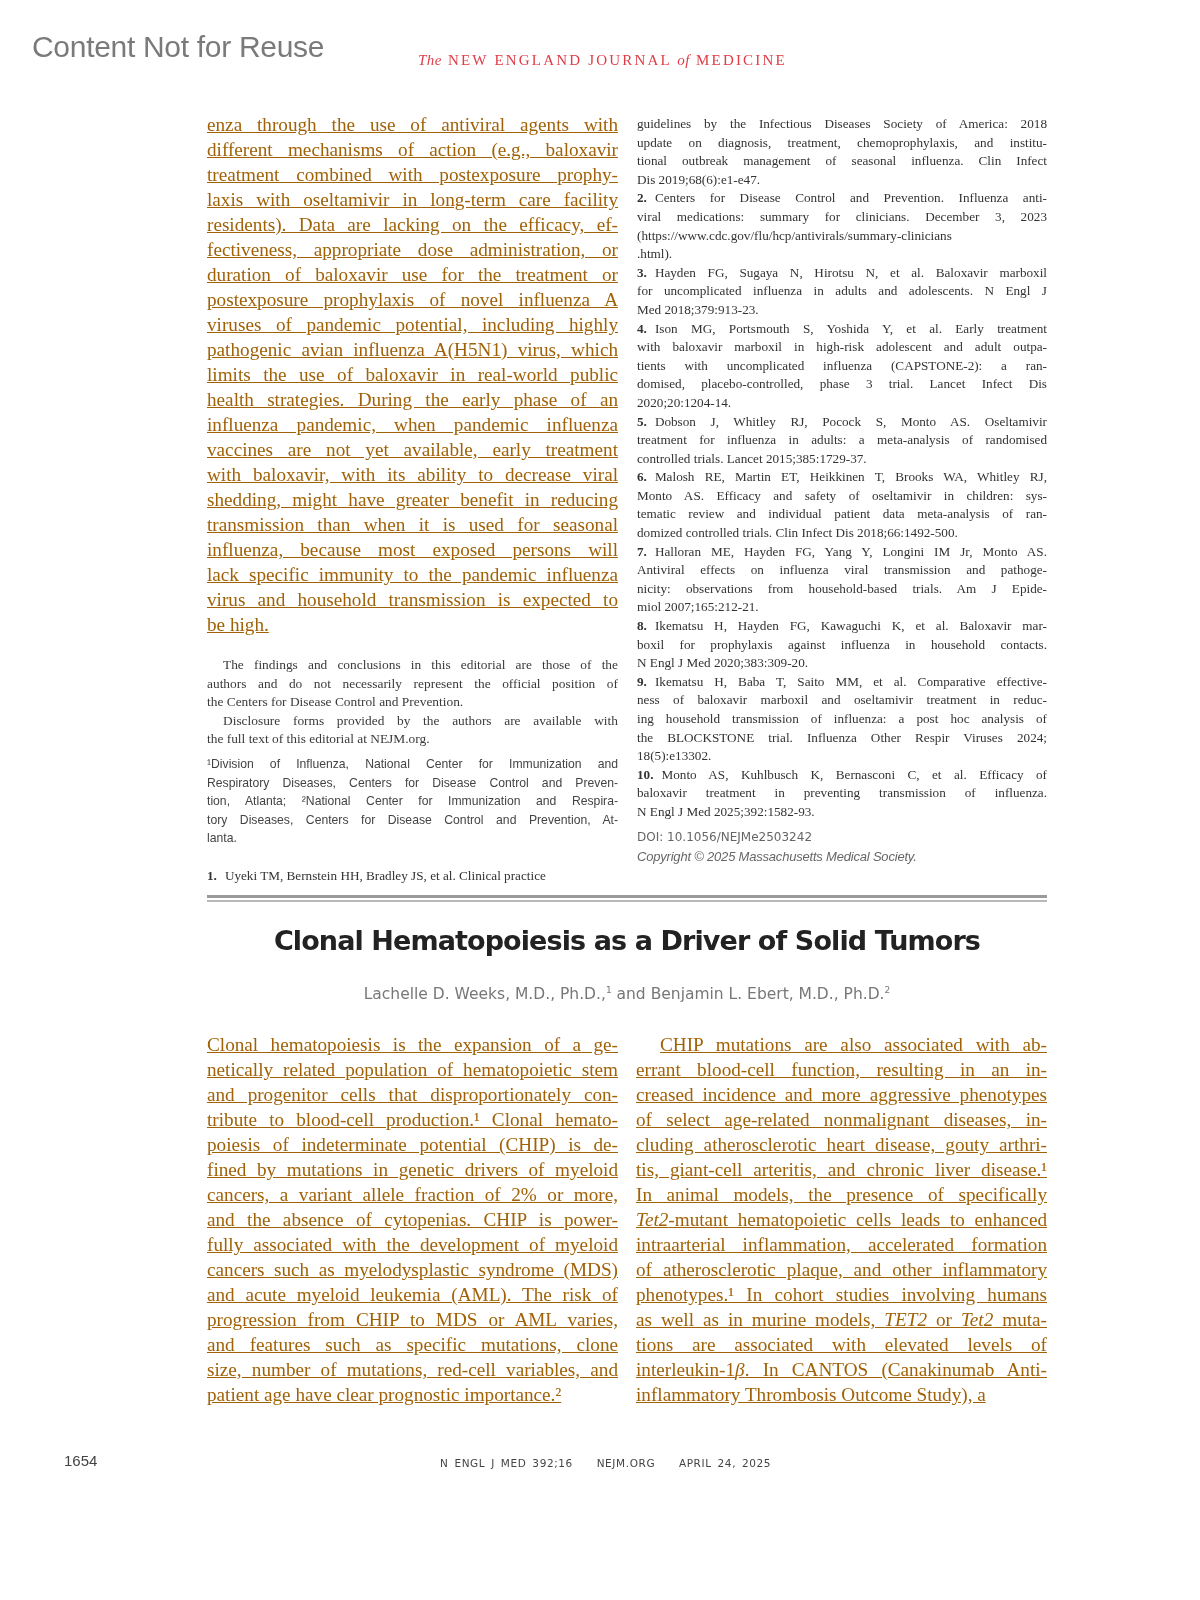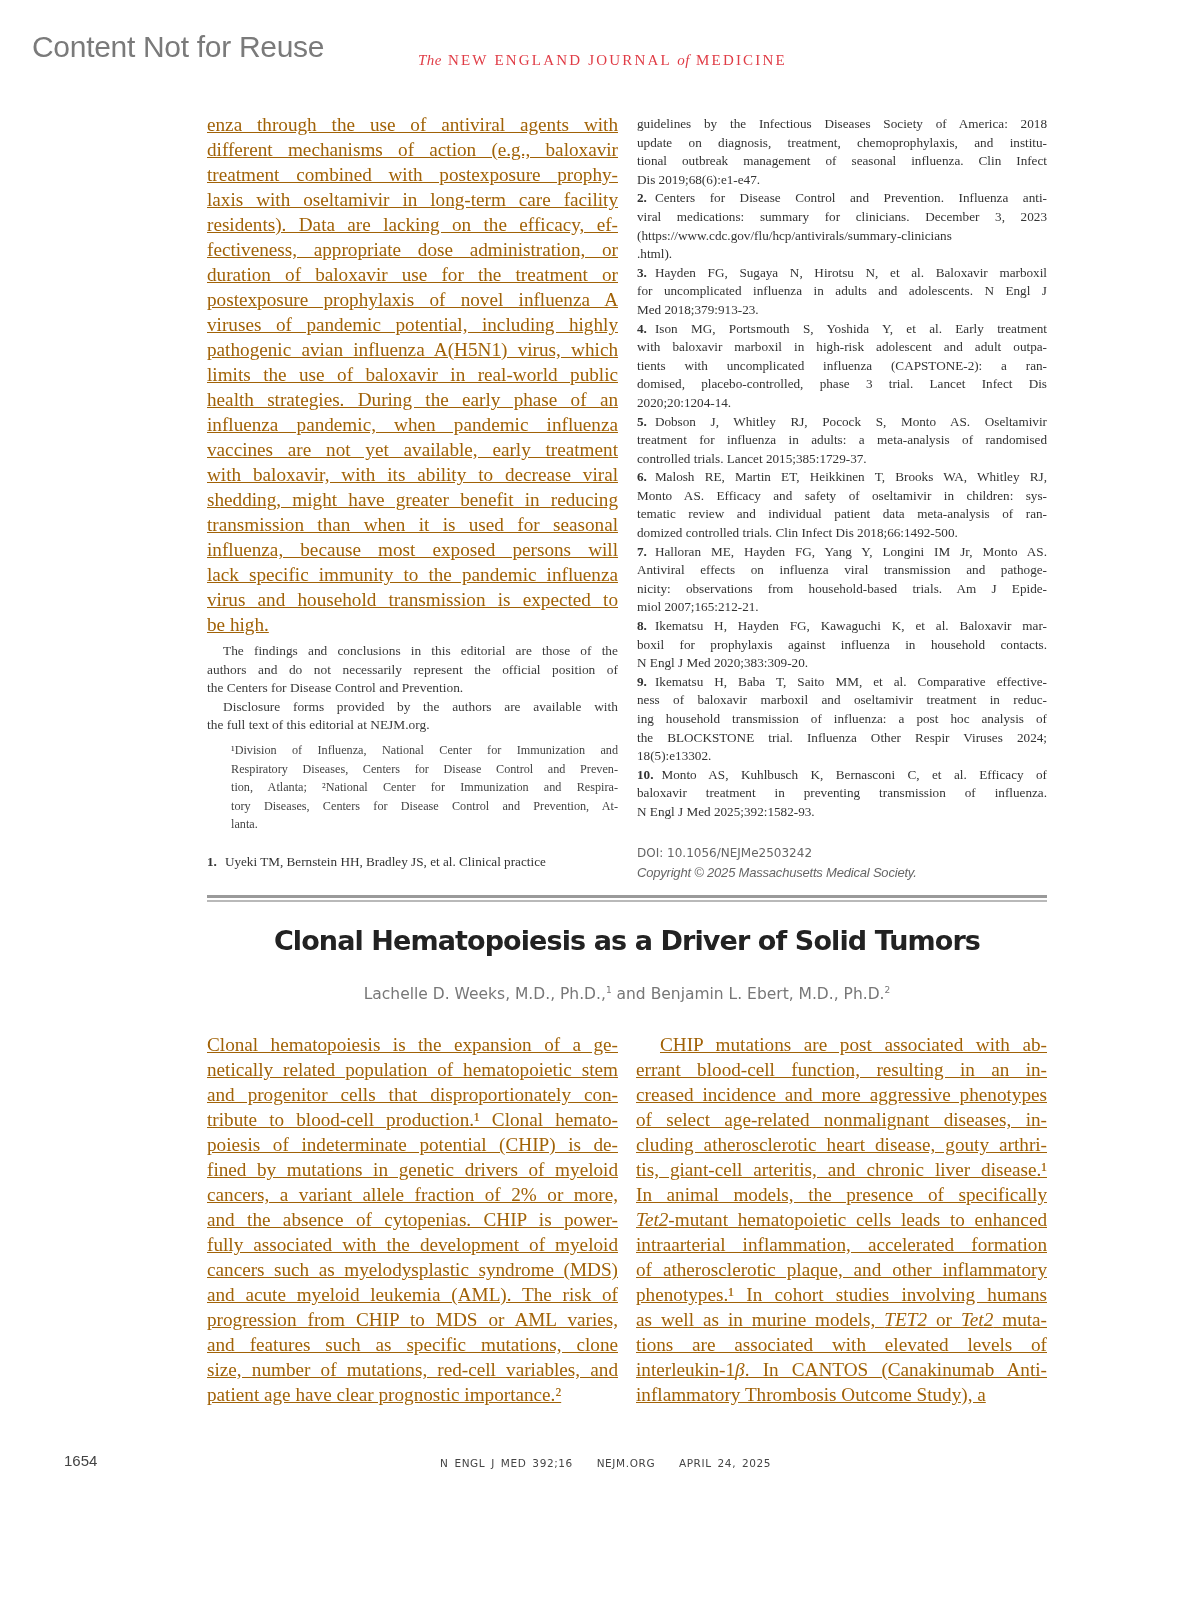--- a/index.html
+++ b/index.html
@@ -9,21 +9,21 @@
   .masthead .it { font-style: italic; letter-spacing: 0.5px; text-transform: none; }
 
   .col { position: absolute; font-family: "Liberation Serif", serif; }
   .body-text { font-size: 19.2px; line-height: 25px; text-align: justify; color: #a16207; text-decoration: underline; }
   .line { display: block; text-align: justify; text-align-last: justify; white-space: nowrap; }
   .line.last { text-align-last: left; }
 
   .note { font-size: 13.4px; line-height: 18.6px; color: #3a3a3a; text-align: justify; }
   .note .line { white-space: nowrap; }
 
-  .affil { font-family: Liberation Serif, serif; font-size: 12.2px; line-height: 18.6px; color: #444; margin-left: 24px; }
+  .affil { font-family: Liberation Sans, sans-serif; font-size: 12.2px; line-height: 18.6px; color: #444; }
 
   .refs { font-size: 13.2px; line-height: 18.6px; color: #333; }
   .ref-num { font-weight: bold; margin-right: 8px; }
 
   .doi { font-family: "DejaVu Sans", sans-serif; font-size: 12px; color: #666; }
   .copyright { font-family: "Liberation Sans", sans-serif; font-size: 13px; font-style: italic; color: #666; letter-spacing: -0.2px; }
 
   .rule-a { position: absolute; left: 207px; top: 895px; width: 840px; height: 3px; background: #9a9a9a; }
   .rule-b { position: absolute; left: 207px; top: 900px; width: 840px; height: 2px; background: #b9b9b9; }
 
@@ -67,21 +67,21 @@
       <span class="line">vaccines are not yet available, early treatment</span>
       <span class="line">with baloxavir, with its ability to decrease viral</span>
       <span class="line">shedding, might have greater benefit in reducing</span>
       <span class="line">transmission than when it is used for seasonal</span>
       <span class="line">influenza, because most exposed persons will</span>
       <span class="line">lack specific immunity to the pandemic influenza</span>
       <span class="line">virus and household transmission is expected to</span>
       <span class="line last">be high.</span>
     </div>
 
-  <div class="note" style="margin-top:5px;font-family:Liberation Serif, serif;" id="ed-disclaimer">
+  <div class="note" style="margin-top:19px;font-family:Liberation Serif, serif;" id="ed-disclaimer">
       <span class="line" style="padding-left: 16px;">The findings and conclusions in this editorial are those of the</span>
       <span class="line">authors and do not necessarily represent the official position of</span>
       <span class="line last">the Centers for Disease Control and Prevention.</span>
     </div>
   <div class="note" id="ed-disclosure">
       <span class="line" style="padding-left: 16px;">Disclosure forms provided by the authors are available with</span>
       <span class="line last">the full text of this editorial at NEJM.org.</span>
     </div>
 
   <div class="affil" style="margin-top:6px;" id="ed-affil">
@@ -151,21 +151,21 @@
         <span class="line">ing household transmission of influenza: a post hoc analysis of</span>
         <span class="line">the BLOCKSTONE trial. Influenza Other Respir Viruses 2024;</span>
         <span class="line last">18(5):e13302.</span>
       </div>
       <div>
         <span class="line"><span class="ref-num">10.</span><span>Monto AS, Kuhlbusch K, Bernasconi C, et al. Efficacy of</span></span>
         <span class="line">baloxavir treatment in preventing transmission of influenza.</span>
         <span class="line last">N Engl J Med 2025;392:1582-93.</span>
       </div>
     </div>
-  <div class="doi" style="margin-top:24px;">DOI: 10.1056/NEJMe2503242</div>
+  <div class="doi" style="margin-top:8px;">DOI: 10.1056/NEJMe2503242</div>
   <div class="copyright" style="margin-top:5px;">Copyright © 2025 Massachusetts Medical Society.</div>
 </div>
 
 <div class="rule-a"></div>
 <div class="rule-b"></div>
 
 <div class="title">Clonal Hematopoiesis as a Driver of Solid Tumors</div>
 <div class="authors">
   <span>Lachelle D. Weeks, M.D., Ph.D.,</span><sup>1</sup><span style="white-space:pre;"> and </span><span>Benjamin L. Ebert, M.D., Ph.D.</span><sup>2</sup>
 </div>
@@ -181,21 +181,21 @@
     <span class="line">and the absence of cytopenias. CHIP is power-</span>
     <span class="line">fully associated with the development of myeloid</span>
     <span class="line">cancers such as myelodysplastic syndrome (MDS)</span>
     <span class="line">and acute myeloid leukemia (AML). The risk of</span>
     <span class="line">progression from CHIP to MDS or AML varies,</span>
     <span class="line">and features such as specific mutations, clone</span>
     <span class="line">size, number of mutations, red-cell variables, and</span>
     <span class="line last">patient age have clear prognostic importance.²</span>
   </div>
 <div class="col body-text" style="left:636px; top:1032px; width:411px;" id="art-right">
-    <span class="line" style="padding-left: 24px;">CHIP mutations are post associated with ab-</span>
+    <span class="line" style="padding-left: 24px;">CHIP mutations are also associated with ab-</span>
     <span class="line">errant blood-cell function, resulting in an in-</span>
     <span class="line">creased incidence and more aggressive phenotypes</span>
     <span class="line">of select age-related nonmalignant diseases, in-</span>
     <span class="line">cluding atherosclerotic heart disease, gouty arthri-</span>
     <span class="line">tis, giant-cell arteritis, and chronic liver disease.¹</span>
     <span class="line">In animal models, the presence of specifically</span>
     <span class="line"><i>Tet2</i>-mutant hematopoietic cells leads to enhanced</span>
     <span class="line">intraarterial inflammation, accelerated formation</span>
     <span class="line">of atherosclerotic plaque, and other inflammatory</span>
     <span class="line">phenotypes.¹ In cohort studies involving humans</span>

